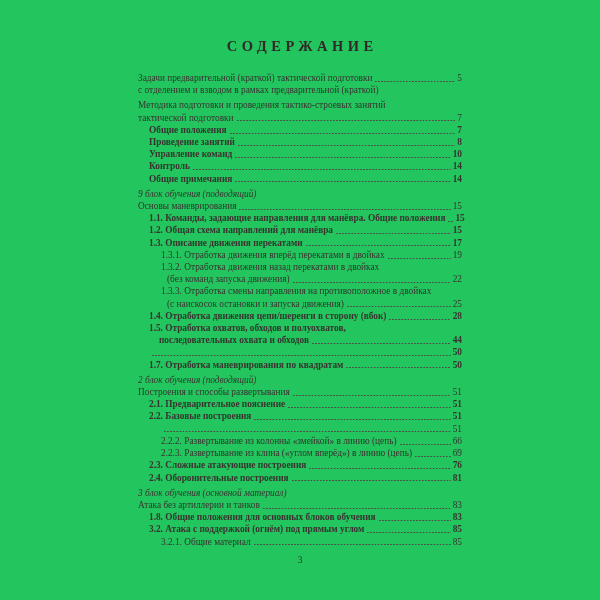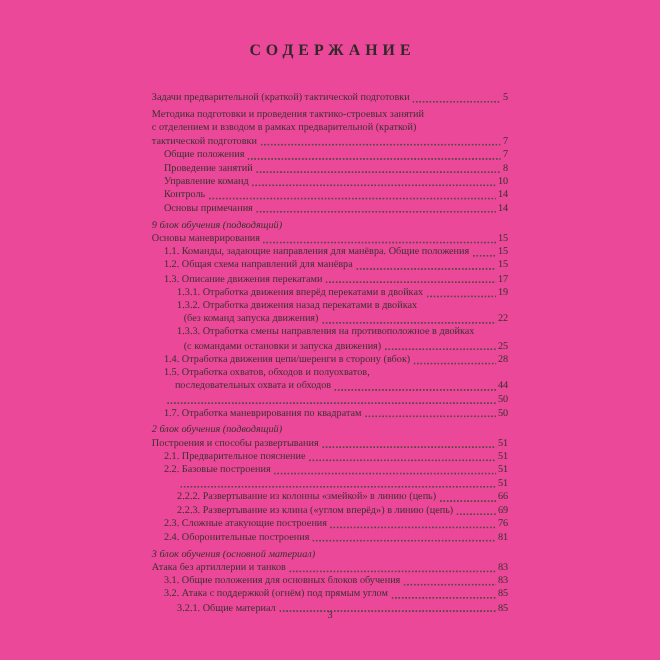--- a/index.html
+++ b/index.html
@@ -3,48 +3,48 @@
 <meta charset="utf-8">
 <style>
   html,body{margin:0;padding:0;}
   body{
     width:600px;height:600px;overflow:hidden;
     background:#ffffff;
     font-family:"Liberation Serif", serif;
   }
   .page{
     position:absolute;inset:0;
-    background:#ec4899;
+    background:#22c55e;
     color:#38332f;
   }
   .title{
     position:absolute;top:38px;left:0;right:0;
     margin:0;
     text-align:center;
     font-size:14.5px;
     font-weight:bold;
     letter-spacing:4.5px;
     padding-left:4.5px; 
     color:#2e2a27;
   }
   .toc{
     position:absolute;
-    top:83px;left:138px;right:138px;
+    top:72px;left:138px;right:138px;
   }
   .row{
     display:flex;
     align-items:baseline;
     line-height:12.2px;
     font-size:9.3px;
     white-space:nowrap;
   }
   .row.gap{margin-top:3px;}
   .row.italic{font-style:italic;}
   .lvl0{padding-left:0;}
-  .lvl1{padding-left:11px;}
+  .lvl1{padding-left:11px;font-weight:bold;}
   .lvl2{padding-left:23px;}
   .cont.lvl0{padding-left:0;}
   .cont.lvl1{padding-left:21px;}
   .cont.lvl2{padding-left:29px;}
   .txt{flex:0 0 auto;}
   .leader{
     flex:1 1 auto;
     min-width:5px;
     height:3px;
     align-self:flex-end;
@@ -67,27 +67,27 @@
 <body>
 
 <div class="page">
   <h1 class="title">СОДЕРЖАНИЕ</h1>
   <div class="toc" id="toc">
       <div class="row lvl0">
         <span class="txt">Задачи предварительной (краткой) тактической подготовки</span>
         <span class="leader"></span>
         <span class="pg">5</span>
       </div>
+      <div class="row lvl0 cont">
+        <span class="txt">с отделением и взводом в рамках предварительной (краткой)</span>
+      </div>
       <div class="row lvl0 gap">
         <span class="txt">Методика подготовки и проведения тактико-строевых занятий</span>
       </div>
       <div class="row lvl0 cont">
-        <span class="txt">с отделением и взводом в рамках предварительной (краткой)</span>
-      </div>
-      <div class="row lvl0 cont">
         <span class="txt">тактической подготовки</span>
         <span class="leader"></span>
         <span class="pg">7</span>
       </div>
       <div class="row lvl1">
         <span class="txt">Общие положения</span>
         <span class="leader"></span>
         <span class="pg">7</span>
       </div>
       <div class="row lvl1">
@@ -99,21 +99,21 @@
         <span class="txt">Управление команд</span>
         <span class="leader"></span>
         <span class="pg">10</span>
       </div>
       <div class="row lvl1">
         <span class="txt">Контроль</span>
         <span class="leader"></span>
         <span class="pg">14</span>
       </div>
       <div class="row lvl1">
-        <span class="txt">Основы примечания</span>
+        <span class="txt">Общие примечания</span>
         <span class="leader"></span>
         <span class="pg">14</span>
       </div>
       <div class="row lvl0 italic gap">
         <span class="txt">9 блок обучения (подводящий)</span>
       </div>
       <div class="row lvl0">
         <span class="txt">Основы маневрирования</span>
         <span class="leader"></span>
         <span class="pg">15</span>
@@ -143,21 +143,21 @@
       </div>
       <div class="row lvl2 cont">
         <span class="txt">(без команд запуска движения)</span>
         <span class="leader"></span>
         <span class="pg">22</span>
       </div>
       <div class="row lvl2">
         <span class="txt">1.3.3. Отработка смены направления на противоположное в двойках</span>
       </div>
       <div class="row lvl2 cont">
-        <span class="txt">(с командами остановки и запуска движения)</span>
+        <span class="txt">(с наискосок остановки и запуска движения)</span>
         <span class="leader"></span>
         <span class="pg">25</span>
       </div>
       <div class="row lvl1">
         <span class="txt">1.4. Отработка движения цепи/шеренги в сторону (вбок)</span>
         <span class="leader"></span>
         <span class="pg">28</span>
       </div>
       <div class="row lvl1">
         <span class="txt">1.5. Отработка охватов, обходов и полуохватов,</span>
@@ -220,21 +220,21 @@
       </div>
       <div class="row lvl0 italic gap">
         <span class="txt">3 блок обучения (основной материал)</span>
       </div>
       <div class="row lvl0">
         <span class="txt">Атака без артиллерии и танков</span>
         <span class="leader"></span>
         <span class="pg">83</span>
       </div>
       <div class="row lvl1">
-        <span class="txt">3.1. Общие положения для основных блоков обучения</span>
+        <span class="txt">1.8. Общие положения для основных блоков обучения</span>
         <span class="leader"></span>
         <span class="pg">83</span>
       </div>
       <div class="row lvl1">
         <span class="txt">3.2. Атака с поддержкой (огнём) под прямым углом</span>
         <span class="leader"></span>
         <span class="pg">85</span>
       </div>
       <div class="row lvl2">
         <span class="txt">3.2.1. Общие материал</span>

